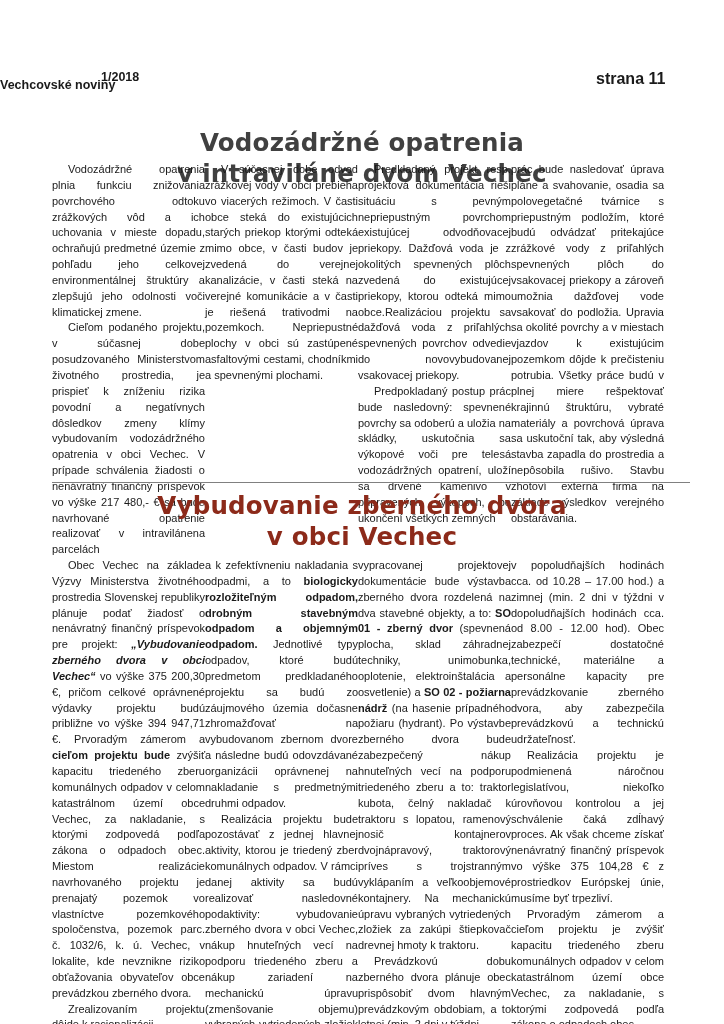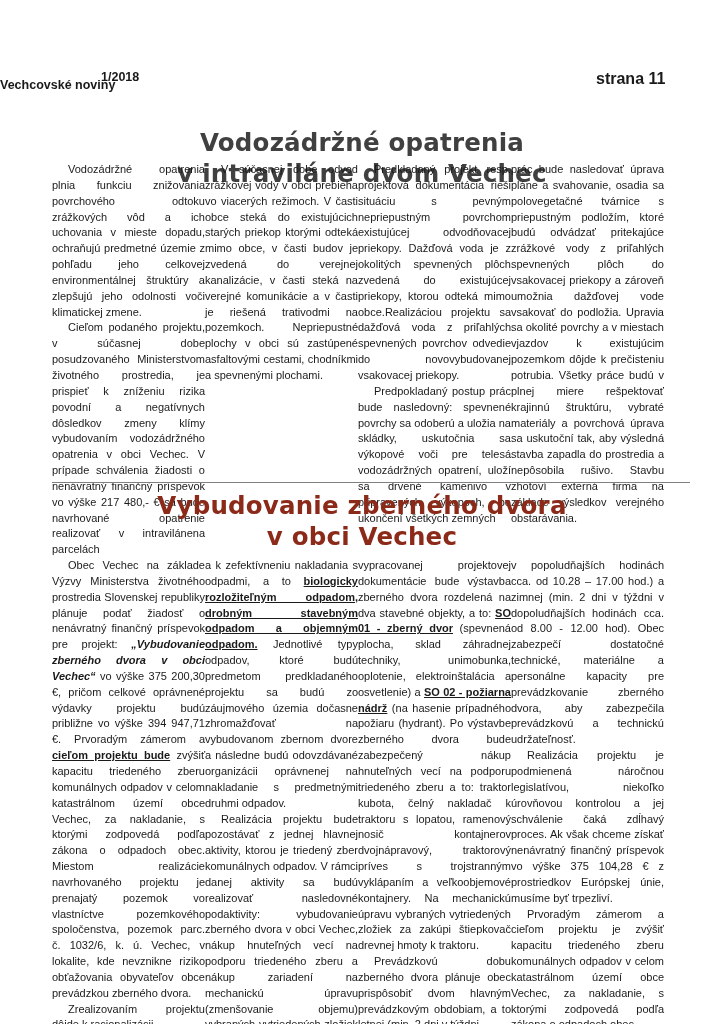--- a/index.html
+++ b/index.html
@@ -10,21 +10,21 @@
   .header .page { position: absolute; left: 596px; top: 0; font-size: 16px; }
   .title { position: absolute; left: 0; width: 724px; text-align: center; font-family: "DejaVu Sans", "Liberation Sans", sans-serif; font-weight: bold; line-height: 31px; }
   .title1 { top: 91px; color: #404040; font-size: 24.5px; letter-spacing: 0.2px; margin-top: 36px; }
   .title2 { top: 490px; color: #8c2a1a; font-size: 24.5px; letter-spacing: 0.2px; }
   .cols { position: absolute; left: 52px; width: 640px; display: flex; }
   .cols1 { top: 162px; }
   .cols2 { top: 558px; }
   .col { width: 153px; font-size: 11px; line-height: 15.85px; text-align: justify; hyphens: manual; }
   .col p { margin: 0; text-indent: 16px; }
   .col p.noindent { text-indent: 0; }
-  .col b { font-weight: bold; text-decoration: underline; }
+  .col b { font-weight: bold; }
   .col .bi { font-weight: bold; font-style: italic; }
   .divider { position: absolute; left: 52px; width: 638px; height: 0; border-top: 1.5px solid #808080; }
   .d1 { top: 482px; }
 </style>
 </head>
 <body>
 
 <div class="header">
   <span class="issue">1/2018</span>
   <span class="paper">Vechcovské noviny</span>

